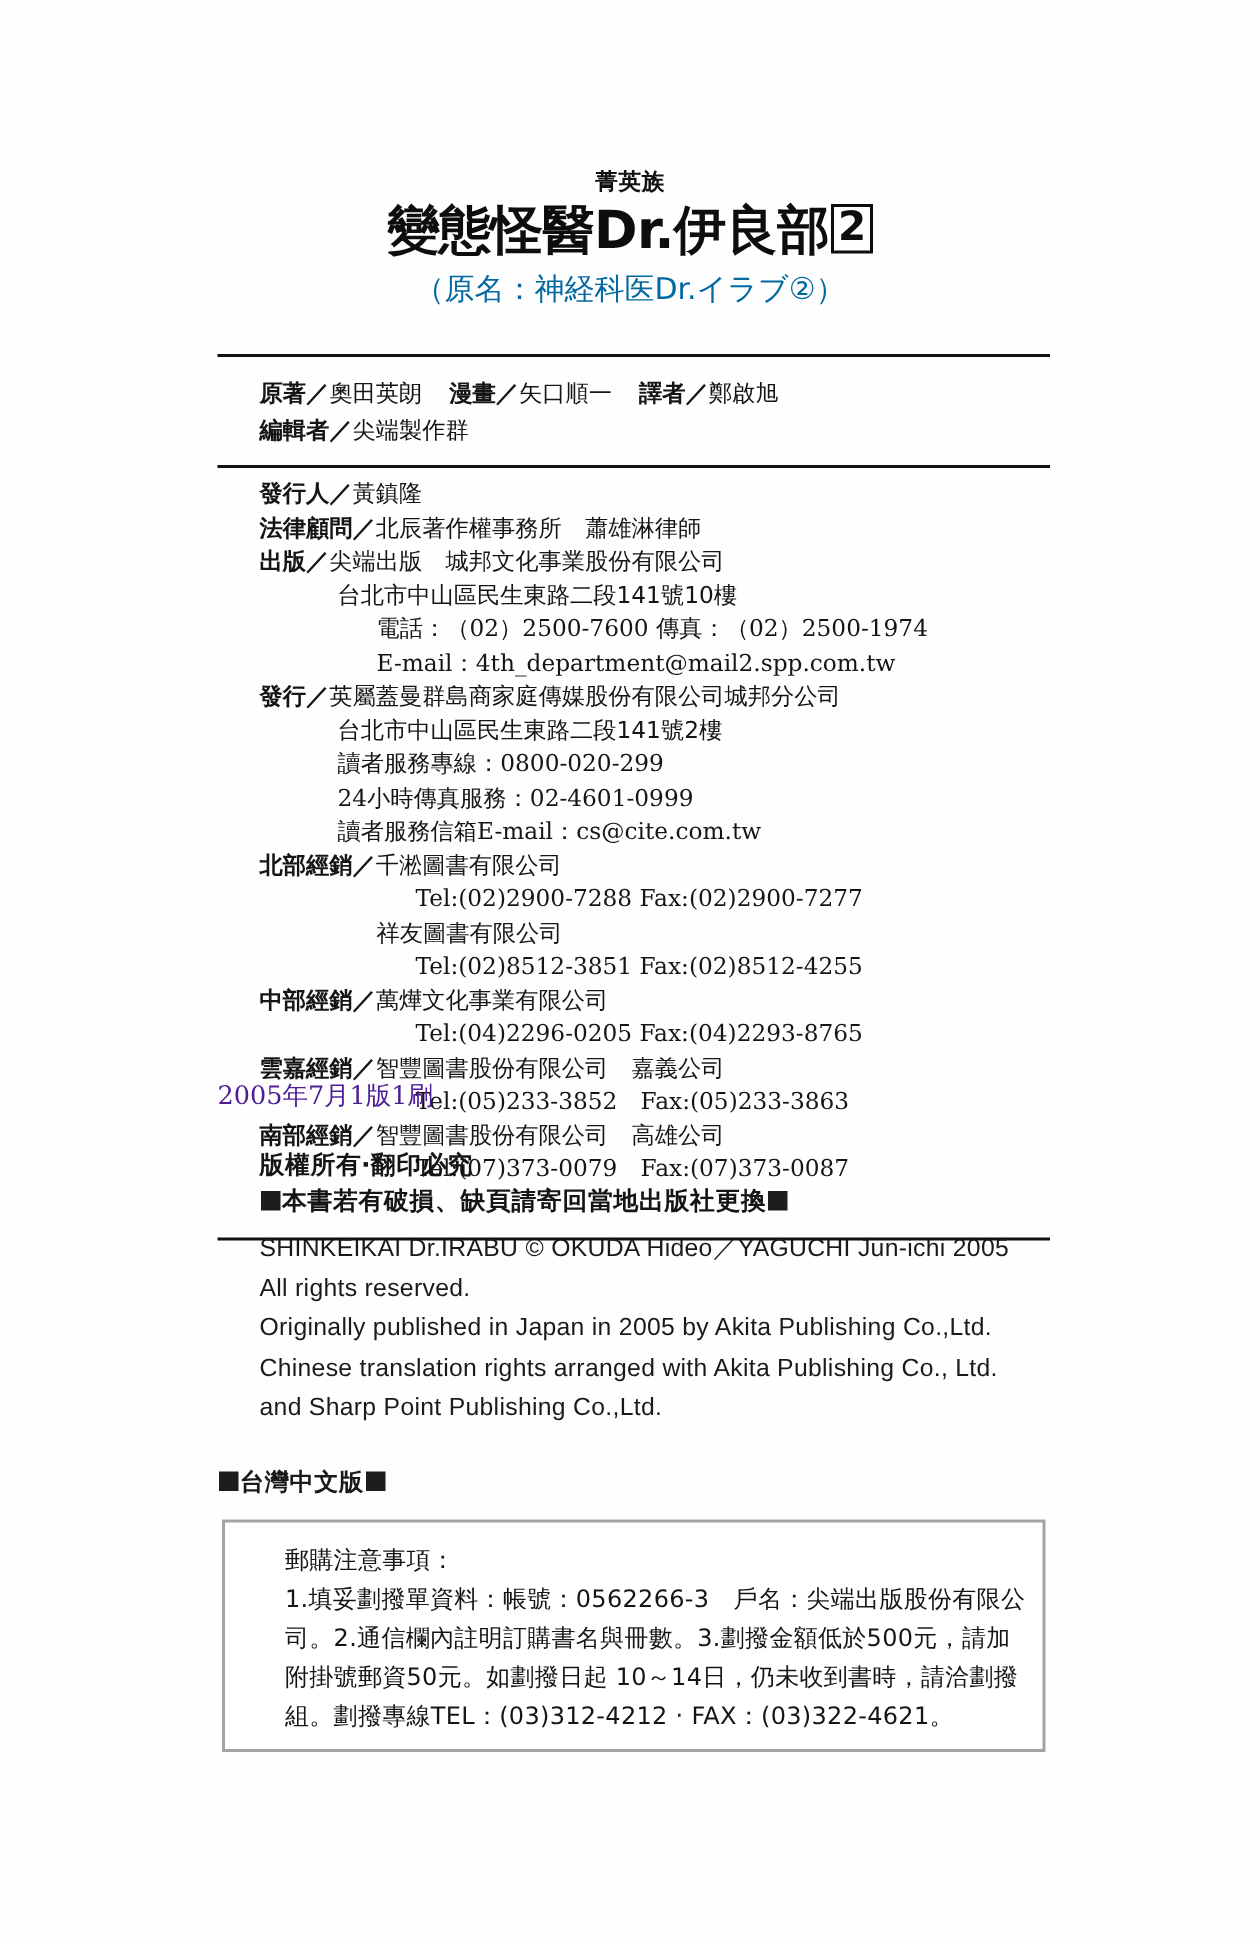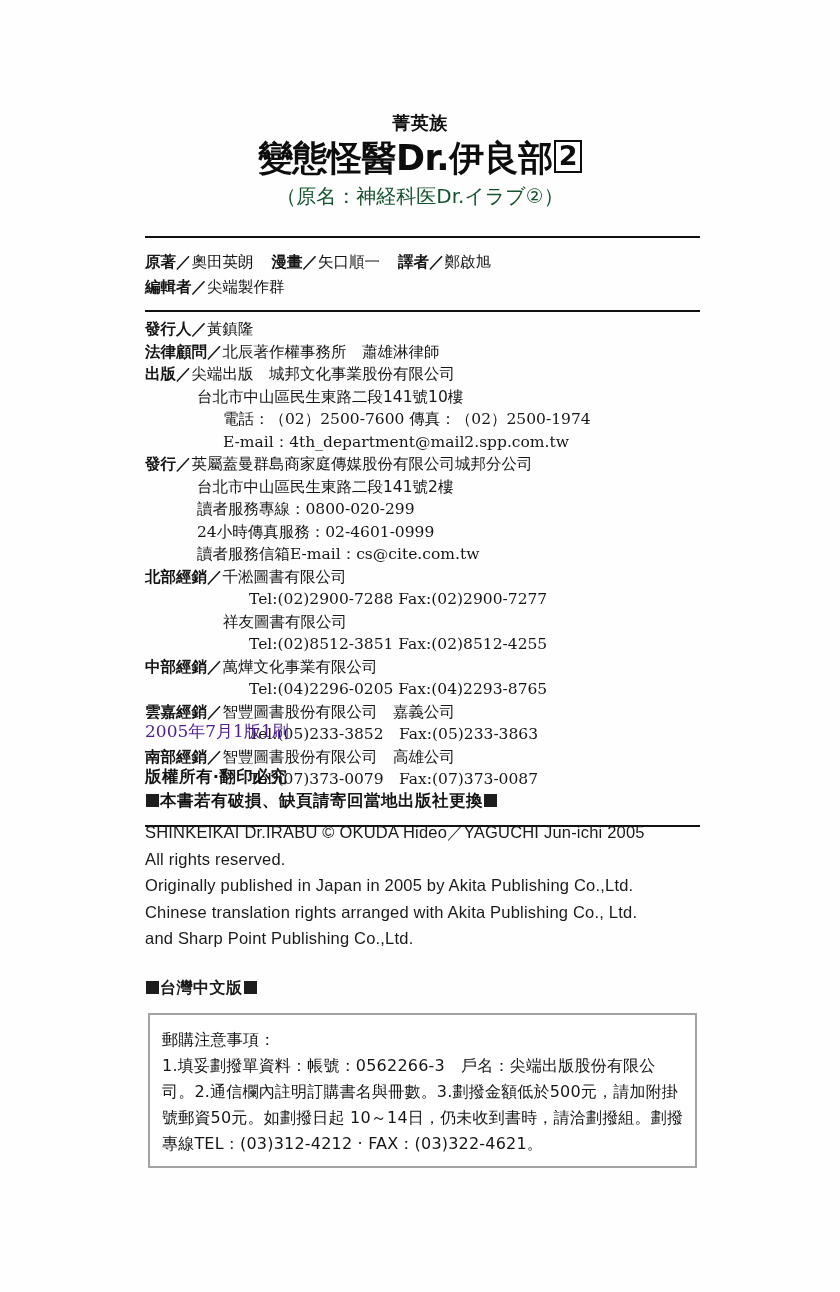--- a/index.html
+++ b/index.html
@@ -24,21 +24,21 @@
 
   
   .title-block {
     position: absolute;
     left: 0;
     right: 0;
     top: 112px;
     text-align: center;
   }
   .series-label {
-    font-size: 18px;
+    font-size: 15px;
     font-weight: 700;
     letter-spacing: 0.5px;
     line-height: 1.2;
     color: #111;
     text-align: center;
   }
   .main-title {
     margin-top: 4px;
     font-size: 35px;
     font-weight: 700;
@@ -55,21 +55,21 @@
     line-height: 1.05;
     vertical-align: 5px;
     margin-left: 1px;
     font-weight: 700;
   }
   .sub-title {
     margin-top: 6px;
     font-size: 20px;
     font-weight: 400;
     line-height: 1.2;
-    color: #14532d;
+    color: #0369a1;
     white-space: nowrap;
   }
 
   
   .rule {
     position: absolute;
     left: 145px;
     width: 555px;
     height: 2px;
     background: #111;
@@ -82,20 +82,21 @@
   .block {
     position: absolute;
     left: 145px;
     width: 620px;
   }
   .line {
     font-size: 15.5px;
     line-height: 22px;
     white-space: nowrap;
     color: #151515;
+    margin-left: 28px;
   }
   .line.serif {
     font-family: "DejaVu Serif", serif;
     font-size: 15.5px;
   }
   .lbl {
     font-weight: 700;
     font-family: "DejaVu Sans", sans-serif;
   }
   .ind-2 { padding-left: 52px; }

